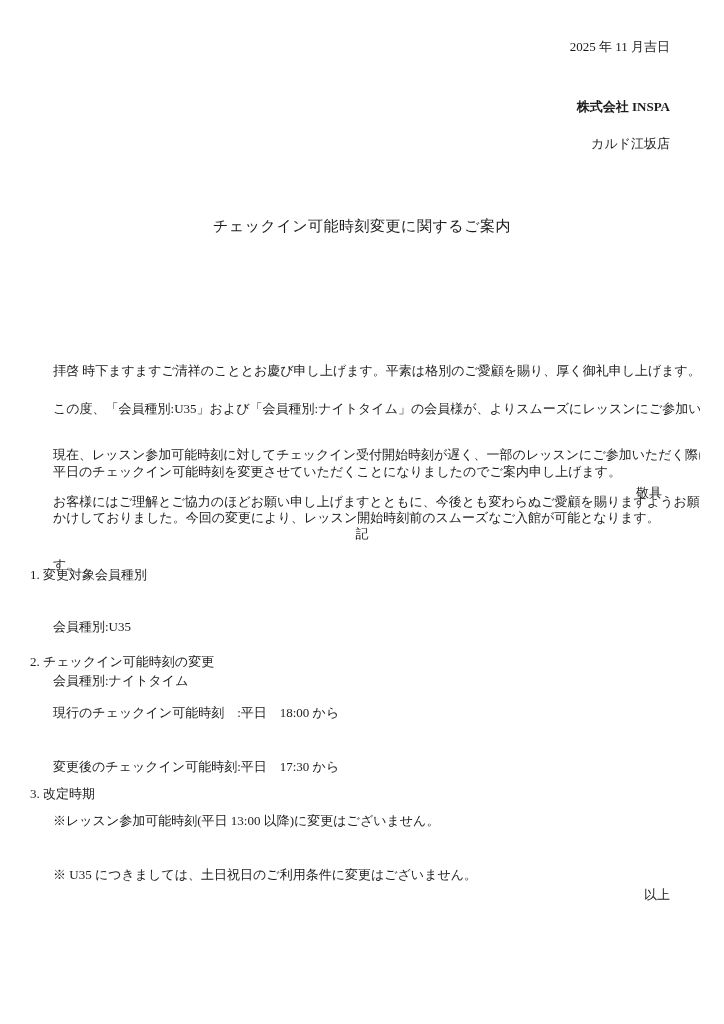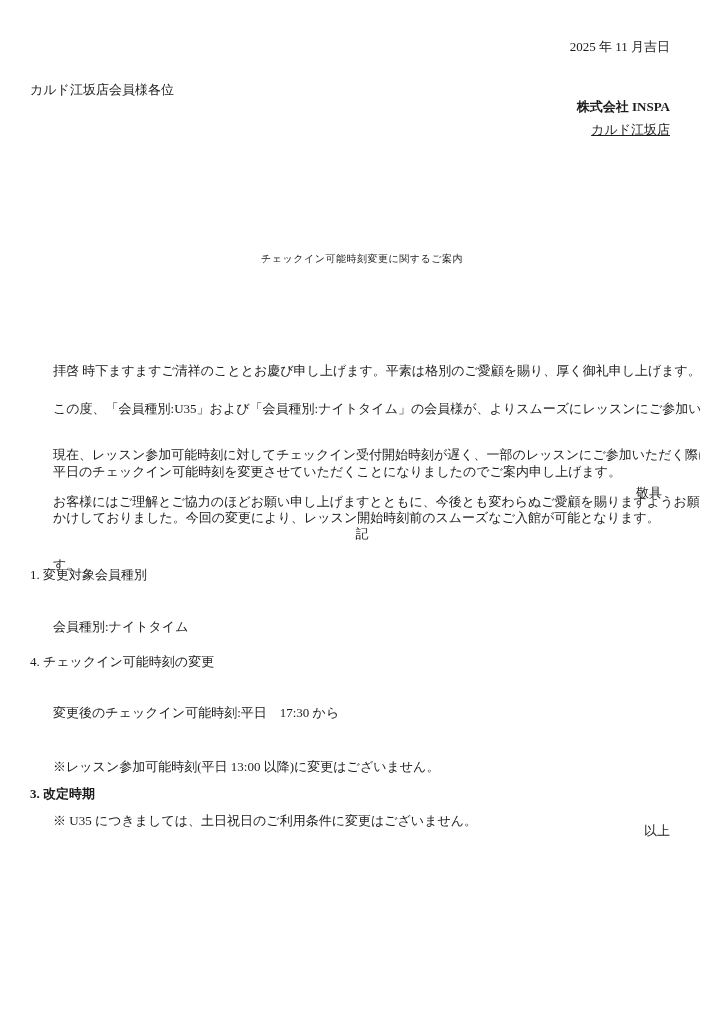--- a/index.html
+++ b/index.html
@@ -23,49 +23,48 @@
     line-height: 21px;
   }
   .right   { right: 30px; text-align: right; }
   .left    { left: 30px; }
   .indent  { left: 53px; }
   .center  { left: 0; width: 724px; text-align: center; }
 
   .date            { top: 36px; }
   .recipient       { top: 79px; }
   .sender-company  { top: 96px; font-weight: bold; }
-  .sender-store    { top: 119px; text-decoration: underline; }
-  .doc-title       { top: 248px; font-size: 10px; letter-spacing: 0.5px; }
+  .sender-store    { top: 133px; }
+  .doc-title       { top: 216px; font-size: 15px; letter-spacing: 0.5px; }
 
   .p1      { top: 318px; }
   .p2      { top: 356px; }
   .p3      { top: 402px; }
   .p4      { top: 449px; }
   .closing { top: 482px; right: 38px; text-align: center; }
 
   .record-marker { top: 523px; }
 
   .s1-head { top: 564px; }
   .s1-items { top: 584px; }
   .s2-head { top: 651px; }
   .s2-items { top: 670px; }
-  .s3-head { top: 783px; font-weight: bold; }
+  .s3-head { top: 783px; }
   .s3-items { top: 800px; }
   .items .item-line { line-height: 22px; white-space: pre; }
   .items { position: absolute; white-space: pre; }
 
-  .end-marker { top: 820px; }
+  .end-marker { top: 884px; }
 </style>
 </head>
 <body>
 
 <div class="page">
 
   <div class="line right date">2025 年 11 月吉日</div>
-  <div class="line left recipient">カルド江坂店会員様各位</div>
   <div class="line right sender-company">株式会社 INSPA</div>
   <div class="line right sender-store">カルド江坂店</div>
 
   <div class="line center doc-title">チェックイン可能時刻変更に関するご案内</div>
 
   <div class="para indent p1">
     <div>拝啓 時下ますますご清祥のこととお慶び申し上げます。平素は格別のご愛顧を賜り、厚く御礼申し上げます。</div>
   </div>
 
   <div class="para indent p2">
@@ -82,25 +81,27 @@
     <div>お客様にはご理解とご協力のほどお願い申し上げますとともに、今後とも変わらぬご愛顧を賜りますようお願い申し上げま</div>
     <div>す。</div>
   </div>
 
   <div class="line closing">敬具</div>
 
   <div class="line center record-marker">記</div>
 
   <div class="line left s1-head">1. 変更対象会員種別</div>
   <div class="items indent s1-items">
+    <div class="item-line">会員種別:U35</div>
     <div class="item-line">会員種別:ナイトタイム</div>
   </div>
 
-  <div class="line left s2-head">4. チェックイン可能時刻の変更</div>
+  <div class="line left s2-head">2. チェックイン可能時刻の変更</div>
   <div class="items indent s2-items">
+    <div class="item-line">現行のチェックイン可能時刻　:平日　18:00 から</div>
     <div class="item-line">変更後のチェックイン可能時刻:平日　17:30 から</div>
     <div class="item-line">※レッスン参加可能時刻(平日 13:00 以降)に変更はございません。</div>
     <div class="item-line">※ U35 につきましては、土日祝日のご利用条件に変更はございません。</div>
   </div>
 
   <div class="line left s3-head">3. 改定時期</div>
 
   <div class="line right end-marker">以上</div>
 
 </div>

